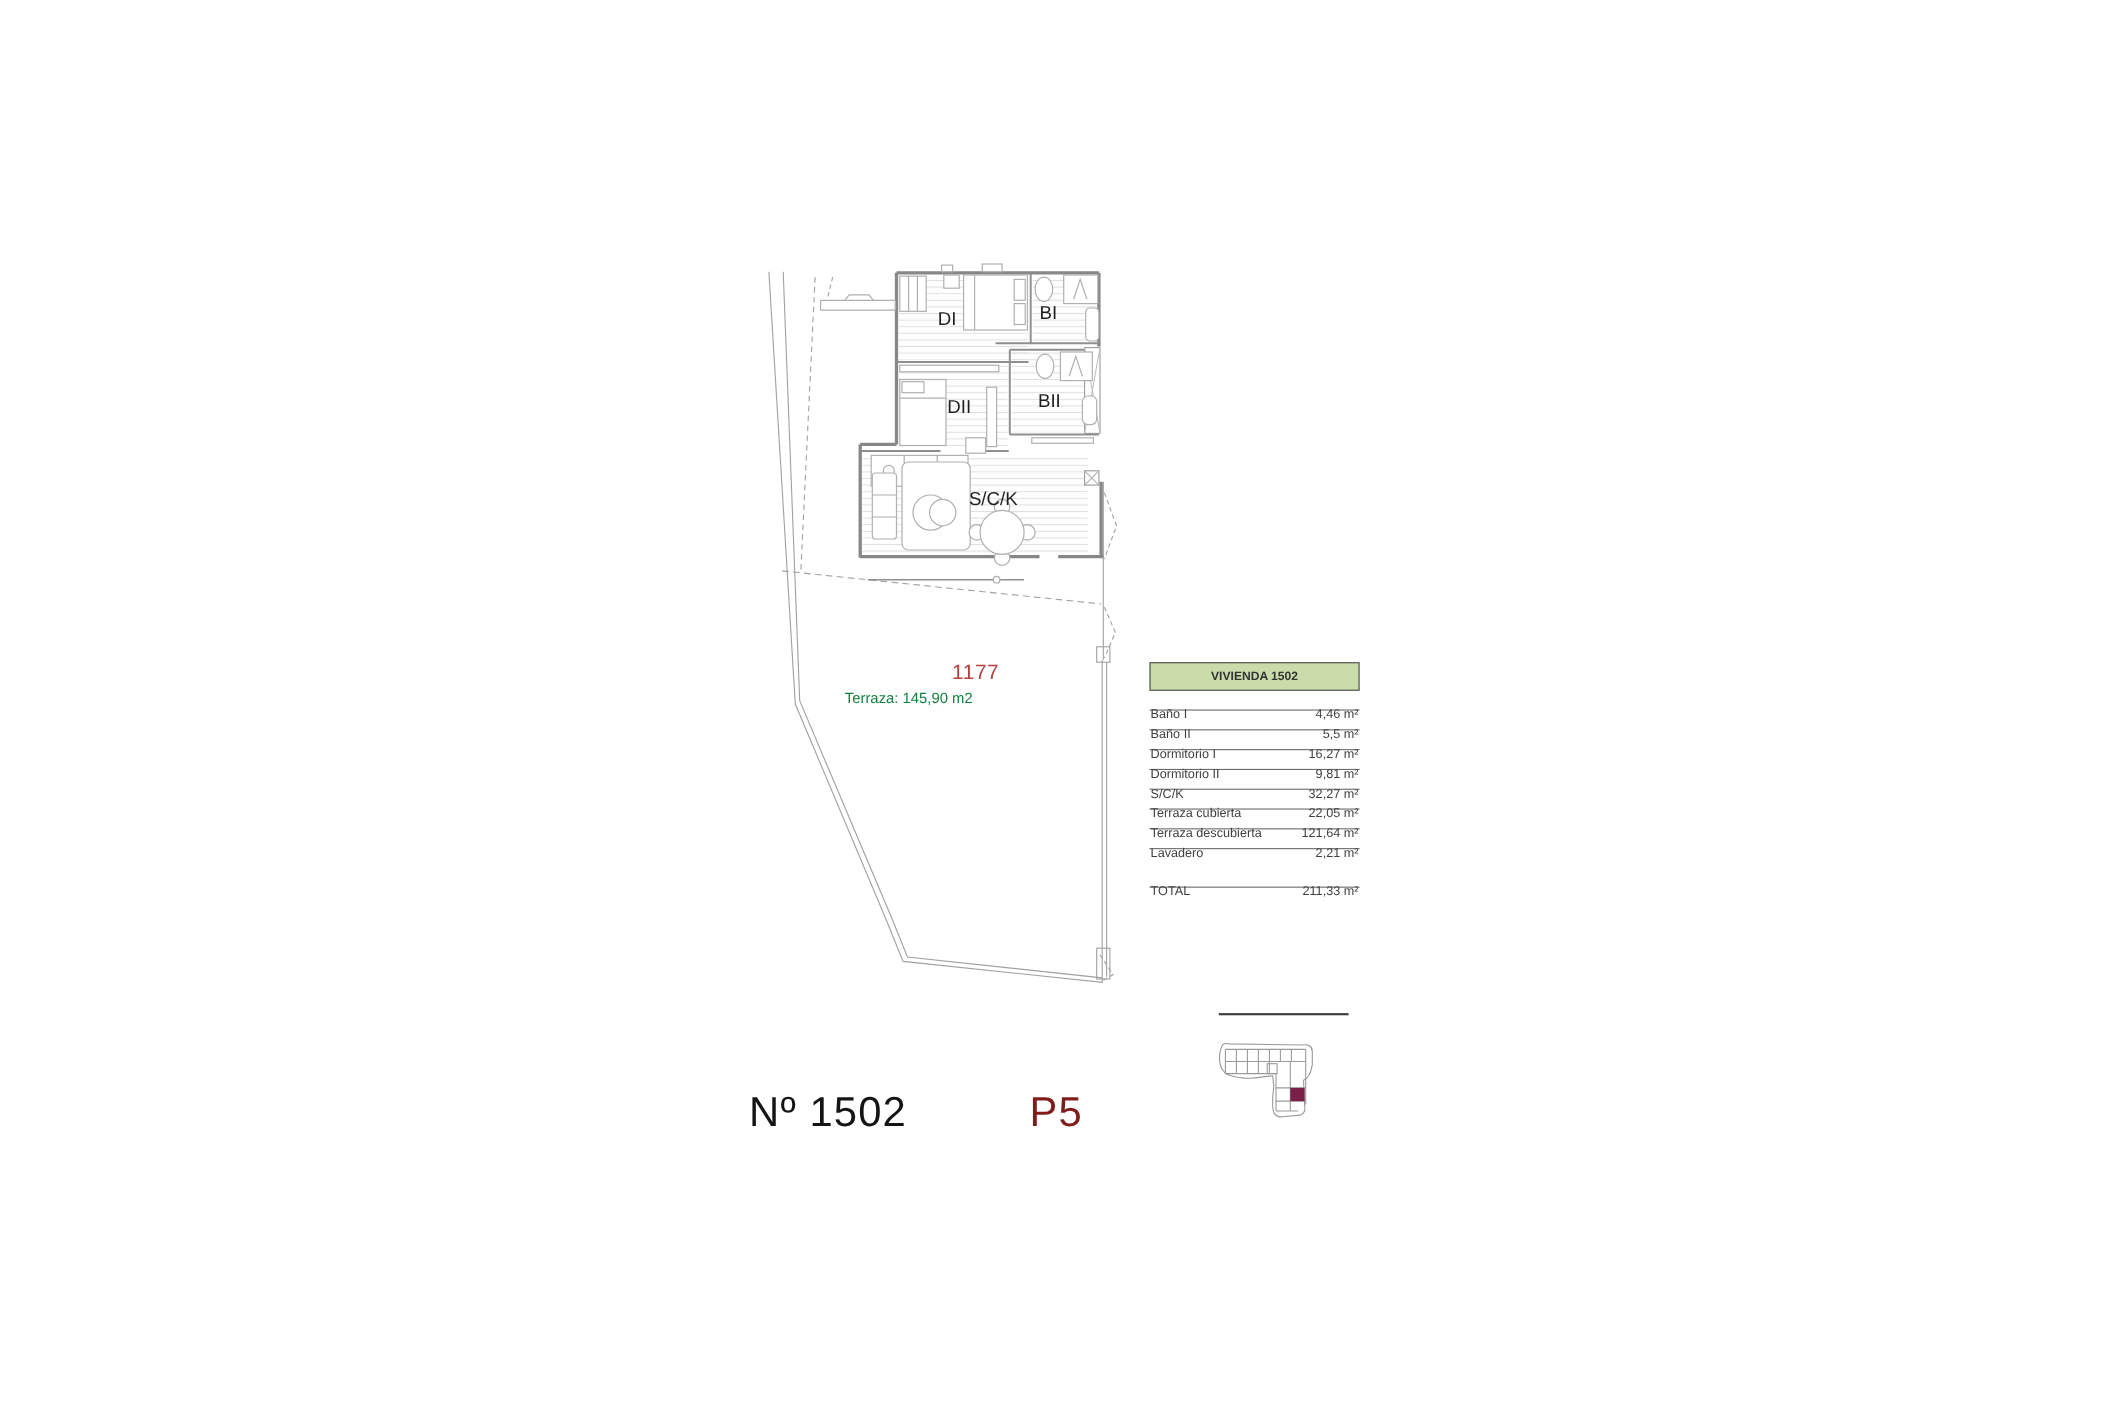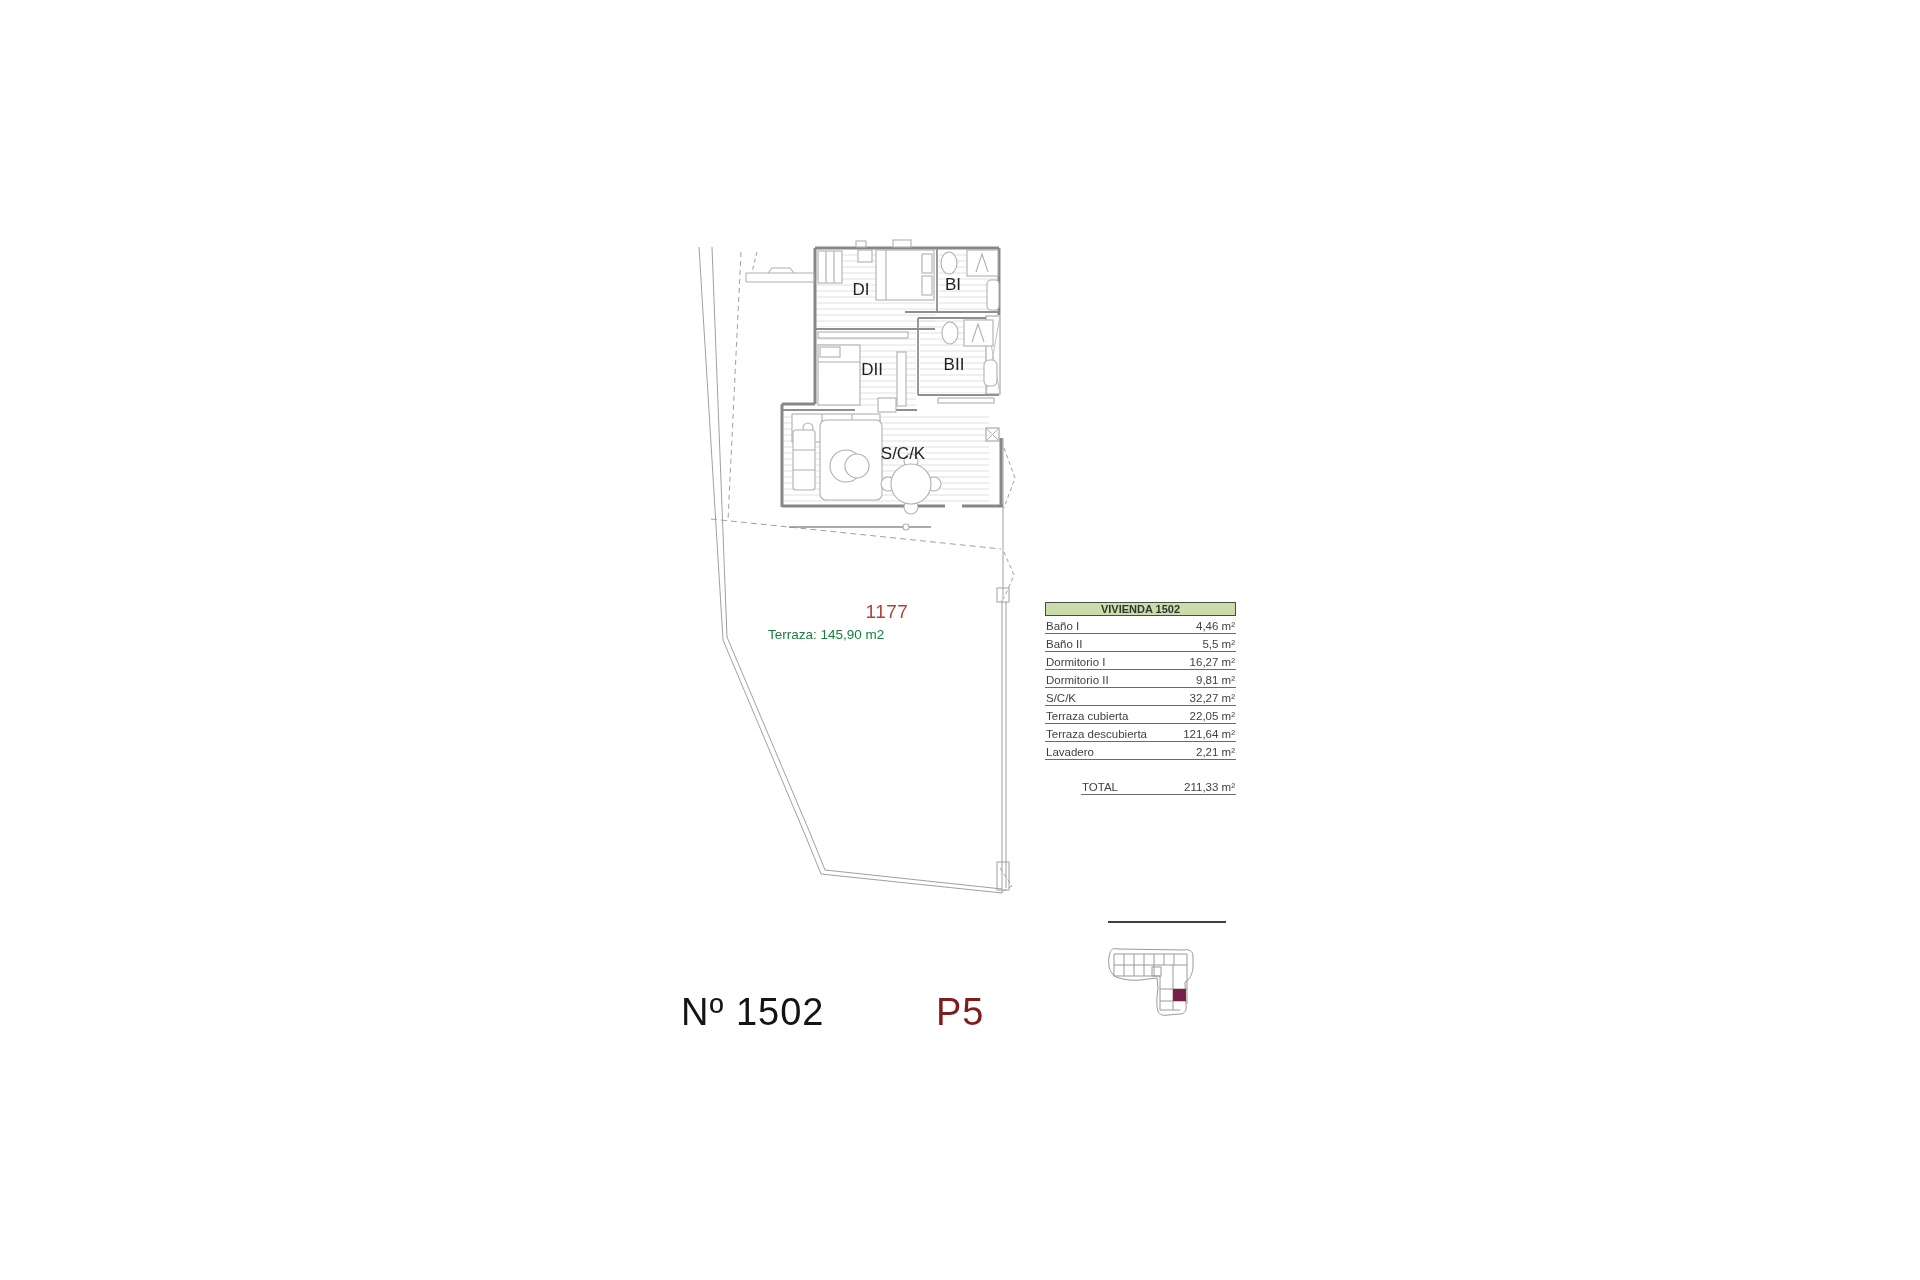--- a/index.html
+++ b/index.html
@@ -19,31 +19,31 @@
   .terrace-note{
     position:absolute;left:768px;top:627px;font-size:13.5px;color:#15803d;
   }
 
   
   .area-table{
     position:absolute;left:1045px;top:602px;width:191px;color:#3f3f3f;
   }
   .at-header{
     box-sizing:border-box;border:1px solid #4a4a4a;background:#c9dcaa;
-    height:14px;display:flex;align-items:center;justify-content:center;
+    height:26px;display:flex;align-items:center;justify-content:center;
     font-size:11px;font-weight:700;color:#333;
   }
   .at-row{
     box-sizing:border-box;display:flex;justify-content:space-between;
-    align-items:flex-end;border-bottom:1px solid #6a6a6a;height:17.6px;
+    align-items:flex-start;border-bottom:1px solid #6a6a6a;height:17.6px;
     font-size:11.5px;padding:16px 1px 1px 1px;
   }
   .at-row .lbl{white-space:nowrap;}
   .at-row .val{white-space:nowrap;}
-  .at-total{margin-top:17px;margin-left:36px;}
+  .at-total{margin-top:17px;}
 
   
   .keyplan-line{
     position:absolute;left:1108px;top:921px;width:118px;height:2px;background:#3f3f3f;
   }
   #keyplan-svg{position:absolute;left:1100px;top:944px;width:100px;height:74px;}
 
   
   .footer-no{
     position:absolute;left:681px;top:991px;font-size:38px;color:#141414;letter-spacing:1px;

